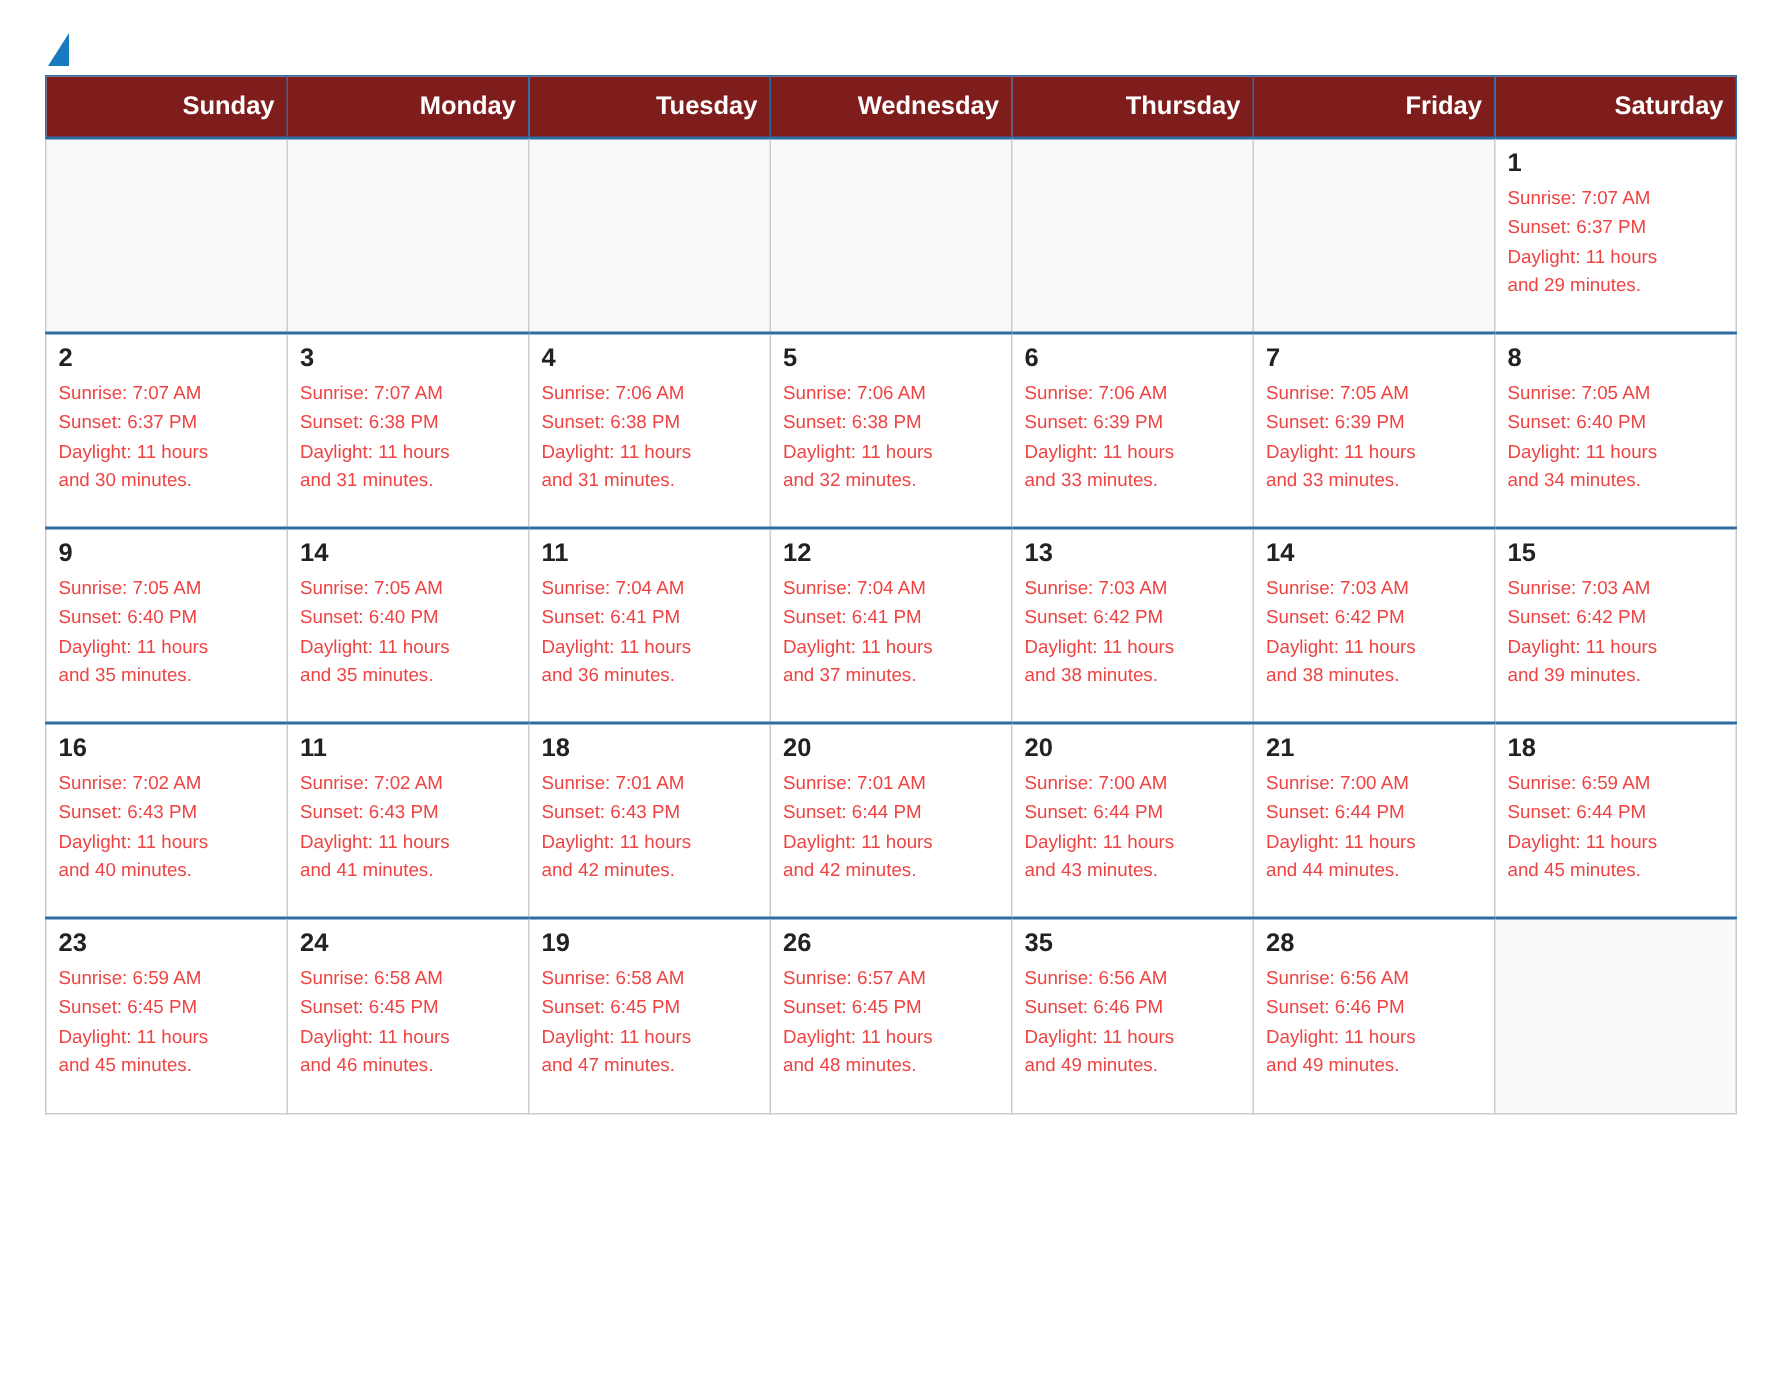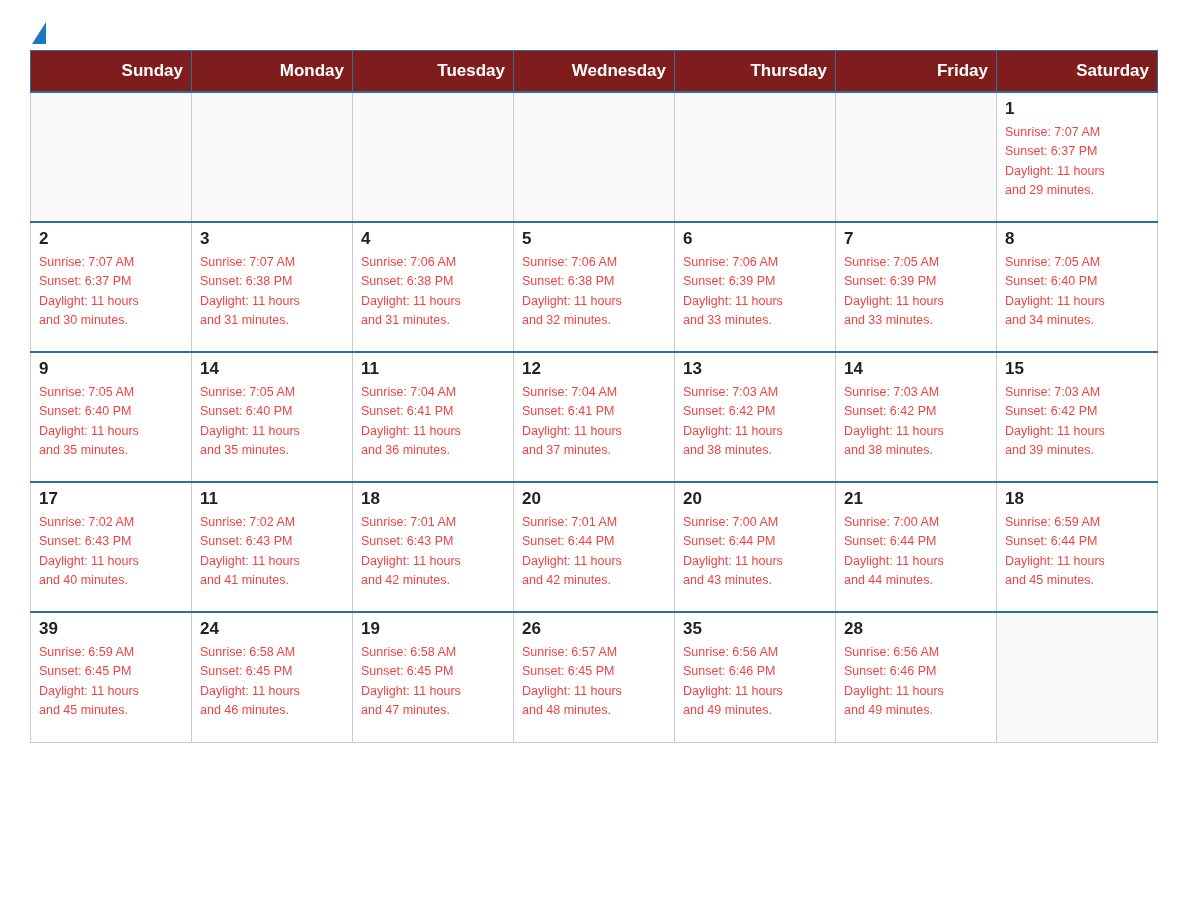--- a/index.html
+++ b/index.html
@@ -205,21 +205,21 @@
           <span class="day-num">14</span>
           <div class="day-info">Sunrise: 7:03 AM<br>Sunset: 6:42 PM<br>Daylight: 11 hours<br>and 38 minutes.</div>
         </td>
         <td>
           <span class="day-num">15</span>
           <div class="day-info">Sunrise: 7:03 AM<br>Sunset: 6:42 PM<br>Daylight: 11 hours<br>and 39 minutes.</div>
         </td>
       </tr>
       <tr>
         <td>
-          <span class="day-num">17</span>
+          <span class="day-num">16</span>
           <div class="day-info">Sunrise: 7:02 AM<br>Sunset: 6:43 PM<br>Daylight: 11 hours<br>and 40 minutes.</div>
         </td>
         <td>
           <span class="day-num">11</span>
           <div class="day-info">Sunrise: 7:02 AM<br>Sunset: 6:43 PM<br>Daylight: 11 hours<br>and 41 minutes.</div>
         </td>
         <td>
           <span class="day-num">18</span>
           <div class="day-info">Sunrise: 7:01 AM<br>Sunset: 6:43 PM<br>Daylight: 11 hours<br>and 42 minutes.</div>
         </td>
@@ -235,21 +235,21 @@
           <span class="day-num">21</span>
           <div class="day-info">Sunrise: 7:00 AM<br>Sunset: 6:44 PM<br>Daylight: 11 hours<br>and 44 minutes.</div>
         </td>
         <td>
           <span class="day-num">18</span>
           <div class="day-info">Sunrise: 6:59 AM<br>Sunset: 6:44 PM<br>Daylight: 11 hours<br>and 45 minutes.</div>
         </td>
       </tr>
       <tr>
         <td>
-          <span class="day-num">39</span>
+          <span class="day-num">23</span>
           <div class="day-info">Sunrise: 6:59 AM<br>Sunset: 6:45 PM<br>Daylight: 11 hours<br>and 45 minutes.</div>
         </td>
         <td>
           <span class="day-num">24</span>
           <div class="day-info">Sunrise: 6:58 AM<br>Sunset: 6:45 PM<br>Daylight: 11 hours<br>and 46 minutes.</div>
         </td>
         <td>
           <span class="day-num">19</span>
           <div class="day-info">Sunrise: 6:58 AM<br>Sunset: 6:45 PM<br>Daylight: 11 hours<br>and 47 minutes.</div>
         </td>

